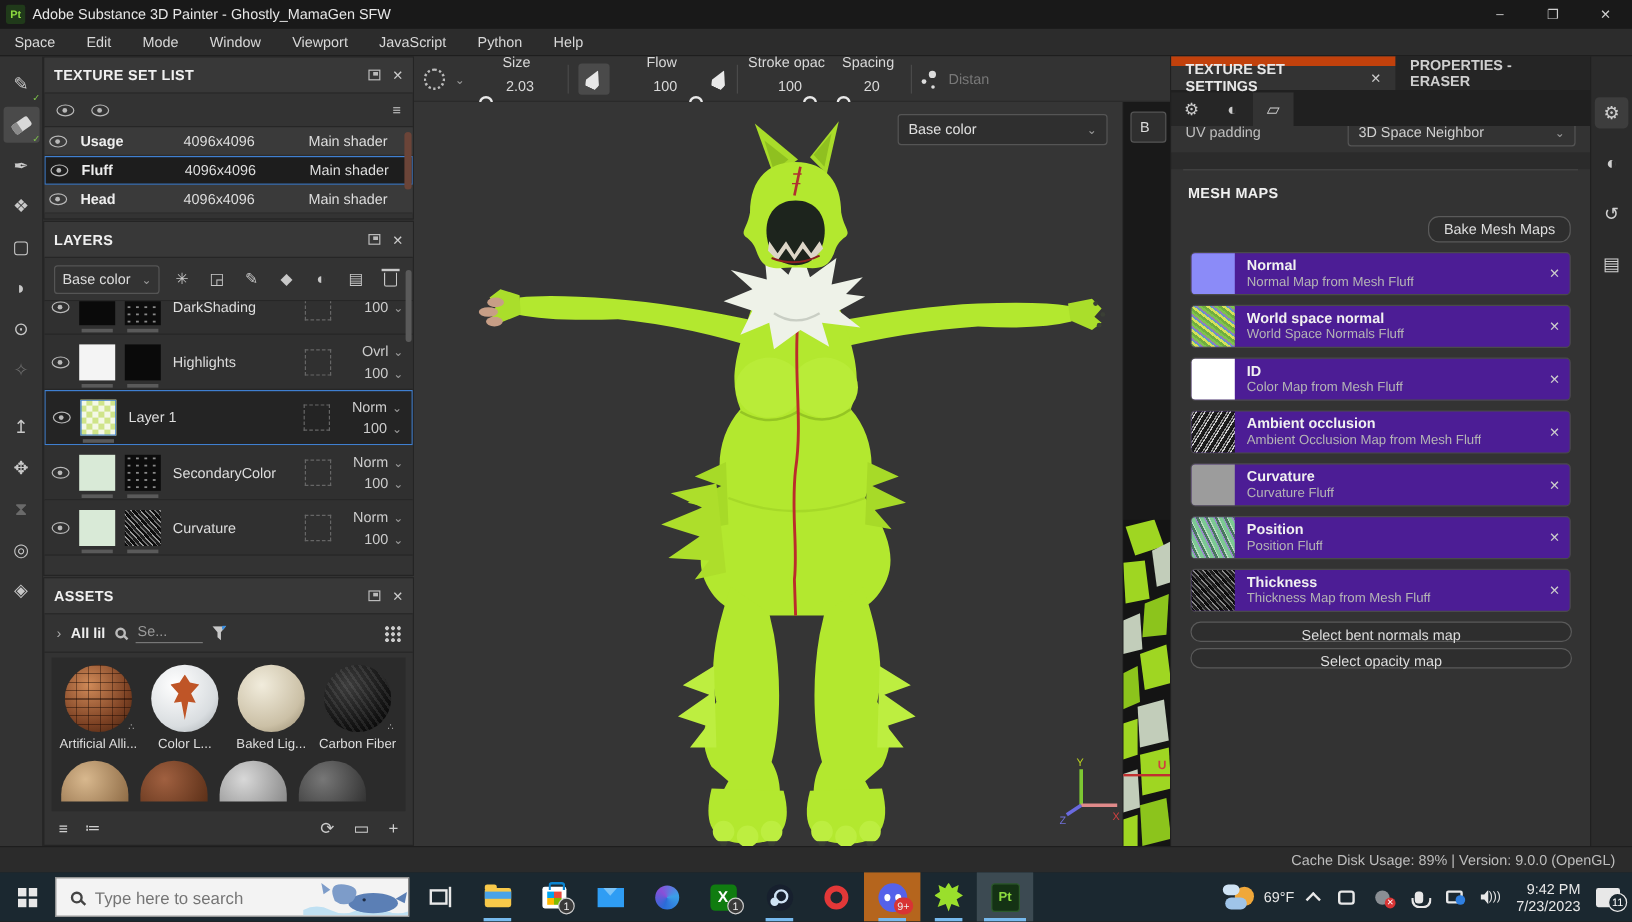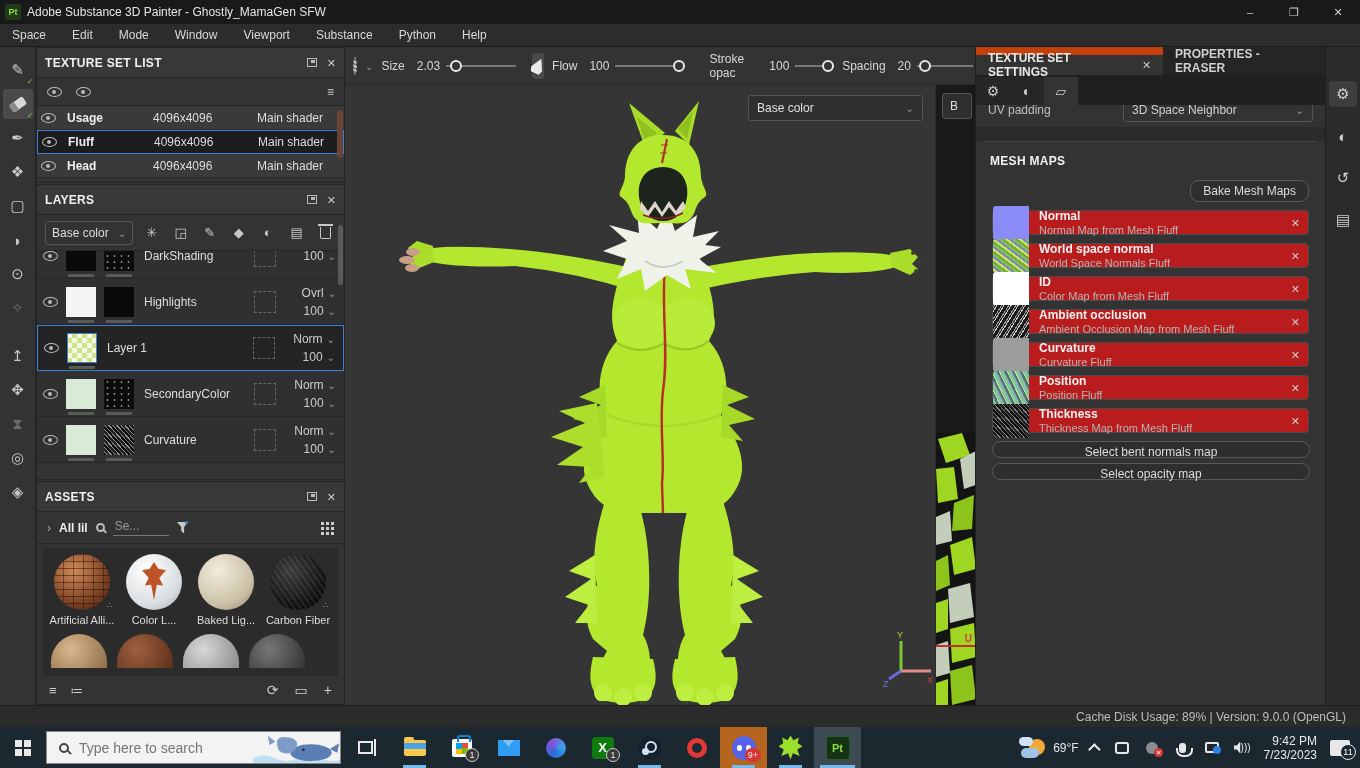--- a/index.html
+++ b/index.html
@@ -114,21 +114,21 @@
   .h3 { background:radial-gradient(circle at 36% 45%,#d8d8d8,#8a8a8a); }
   .h4 { background:radial-gradient(circle at 36% 45%,#777,#333); }
   .as-bottom { height:28px; display:flex; align-items:center; gap:14px; padding:0 12px; }
   .as-bottom .right { margin-left:auto; display:flex; gap:16px; align-items:center; font-size:14px; color:#ccc; }
   .dot-badge { position:absolute; right:-3px; bottom:2px; width:8px; height:8px; border-radius:50%; background:#e08020; border:1px solid #222; }
 
   
   #centre { position:absolute; left:345px; top:47px; width:630px; height:658px; background:#343434; }
   #brushbar { position:absolute; left:0; top:0; width:630px; height:38px; background:#333; border-bottom:1px solid #2a2a2a;
     display:flex; align-items:center; padding:0 8px; gap:8px; }
-  .bb-group { display:flex; align-items:center; gap:6px; }
+  .bb-group { display:flex; align-items:center; gap:6px;flex-direction:column; }
   .bb-label { color:#d8d8d8; }
   .bb-val { color:#d8d8d8; margin-left:6px; }
   .slider { position:relative; width:70px; height:2px; background:#777; }
   .slider .knob { position:absolute; top:-5px; width:12px; height:12px; border:2px solid #e8e8e8; background:#333; border-radius:50%; }
   .vsep { width:1px; height:24px; background:#4a4a4a; }
   .stencil-ico { width:18px; height:18px; border:2px dotted #bbb; border-radius:50%; position:relative; }
   .falloff { width:12px; height:16px; background:#e8e8e8; clip-path:polygon(50% 0,100% 70%,85% 100%,15% 100%,0 70%); transform:rotate(25deg); }
   .bb-btn { width:26px; height:26px; background:#4a4a4a; border-radius:3px; display:flex; align-items:center; justify-content:center; }
   .dots-ico { position:relative; width:14px; height:16px; }
   .dots-ico i { position:absolute; border-radius:50%; background:#ddd; }
@@ -153,21 +153,21 @@
   .rsubbar { height:30px; background:#202020; display:flex; align-items:flex-end; }
   .rsub { width:34px; height:28px; display:flex; align-items:center; justify-content:center; color:#ccc; font-size:14px; background:#262626; }
   .rsub.active { background:#333; }
   .rclip { height:22px; overflow:hidden; background:#333; position:relative; }
   .uvrow { display:flex; align-items:center; padding:0 12px; height:30px; margin-top:-10px; color:#bfbfbf; }
   .uvdd { margin-left:auto; width:190px; height:24px; border:1px solid #555; border-radius:3px; display:flex; align-items:center; padding:0 8px; color:#cfcfcf; }
   .rsep { height:1px; background:#454545; margin:14px 10px 0 10px; }
   .mm-title { font-weight:bold; color:#f0f0f0; padding:12px 14px 8px 14px; letter-spacing:.3px; }
   .bake-row { display:flex; justify-content:flex-end; padding:4px 16px 8px; }
   .btn { background:#2e2e2e; border:1px solid #5a5a5a; border-radius:9px; color:#ddd; padding:3px 12px; text-align:center; }
-  .mm-card { margin:0 16px 8px; height:25px; background:#b91c1c; border:1px solid #4a4a4a; border-radius:4px;
+  .mm-card { margin:0 16px 8px; height:36px; background:#4c1d95; border:1px solid #4a4a4a; border-radius:4px;
     display:flex; align-items:center; padding:0 8px 0 0; position:relative; }
   .mm-thumb { width:36px; height:34px; border-radius:3px 0 0 3px; flex:none; }
   .mm-txt { margin-left:10px; display:flex; flex-direction:column; justify-content:center; gap:1px; overflow:hidden; }
   .mm-name { font-weight:bold; color:#f0f0f0; font-size:12px; line-height:13px; }
   .mm-desc { color:#b5b5b5; font-size:11px; line-height:12px; white-space:nowrap; }
   .mm-x { margin-left:auto; color:#ccc; font-size:12px; }
   .mm0 { background:#8b8bf8; }
   .mm1 { background:repeating-linear-gradient(37deg,#6fae3e 0 2px,#d7e05a 2px 4px,#58a0c8 4px 5px,#9a74c0 5px 6px,#7fc24f 6px 8px); }
   .mm2 { background:#fff; }
   .mm3 { background:repeating-linear-gradient(122deg,#141414 0 1px,#9a9a9a 1px 2px,#2e2e2e 2px 3px,#cfcfcf 3px 4px,#1d1d1d 4px 6px); }
@@ -264,21 +264,21 @@
       <span class="winbtn">✕</span>
     </div>
   </div>
 
   <div id="menubar">
     <span>Space</span>
     <span>Edit</span>
     <span>Mode</span>
     <span>Window</span>
     <span>Viewport</span>
-    <span>Substance</span>
+    <span>JavaScript</span>
     <span>Python</span>
     <span>Help</span>
   </div>
 
   <div id="lefttools">
     <div class="ltool">
         <span>✎</span>
         <span class="tick">✓</span>
       </div>
     <div class="ltool sel">

